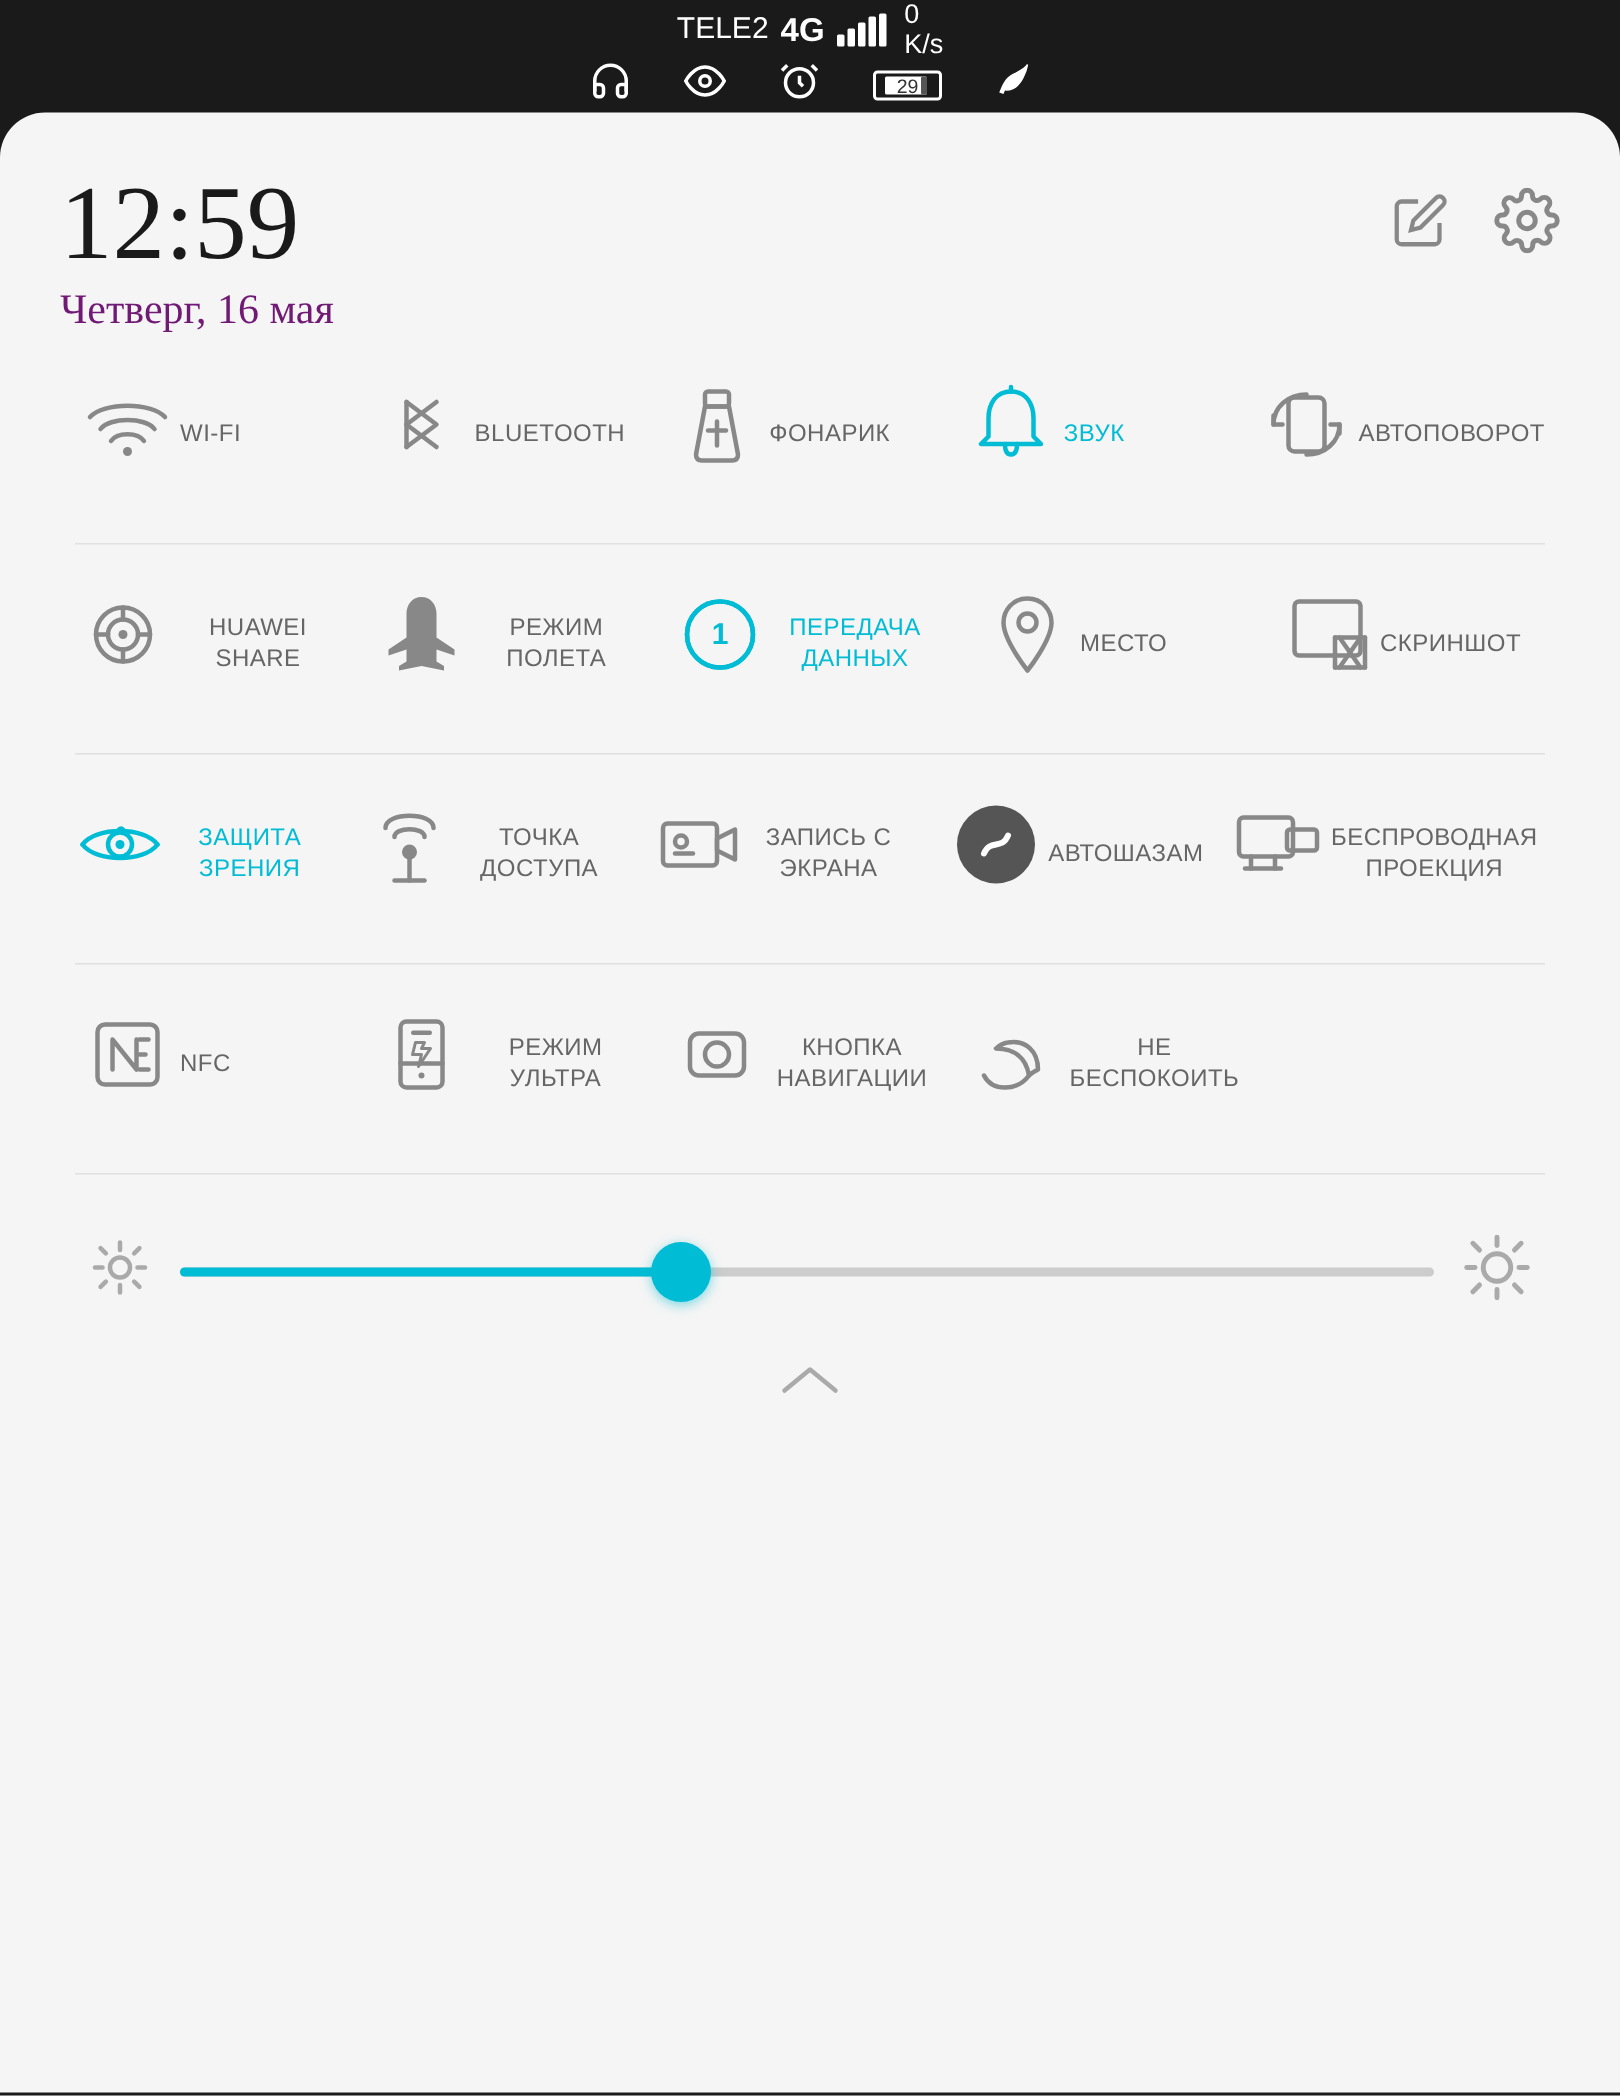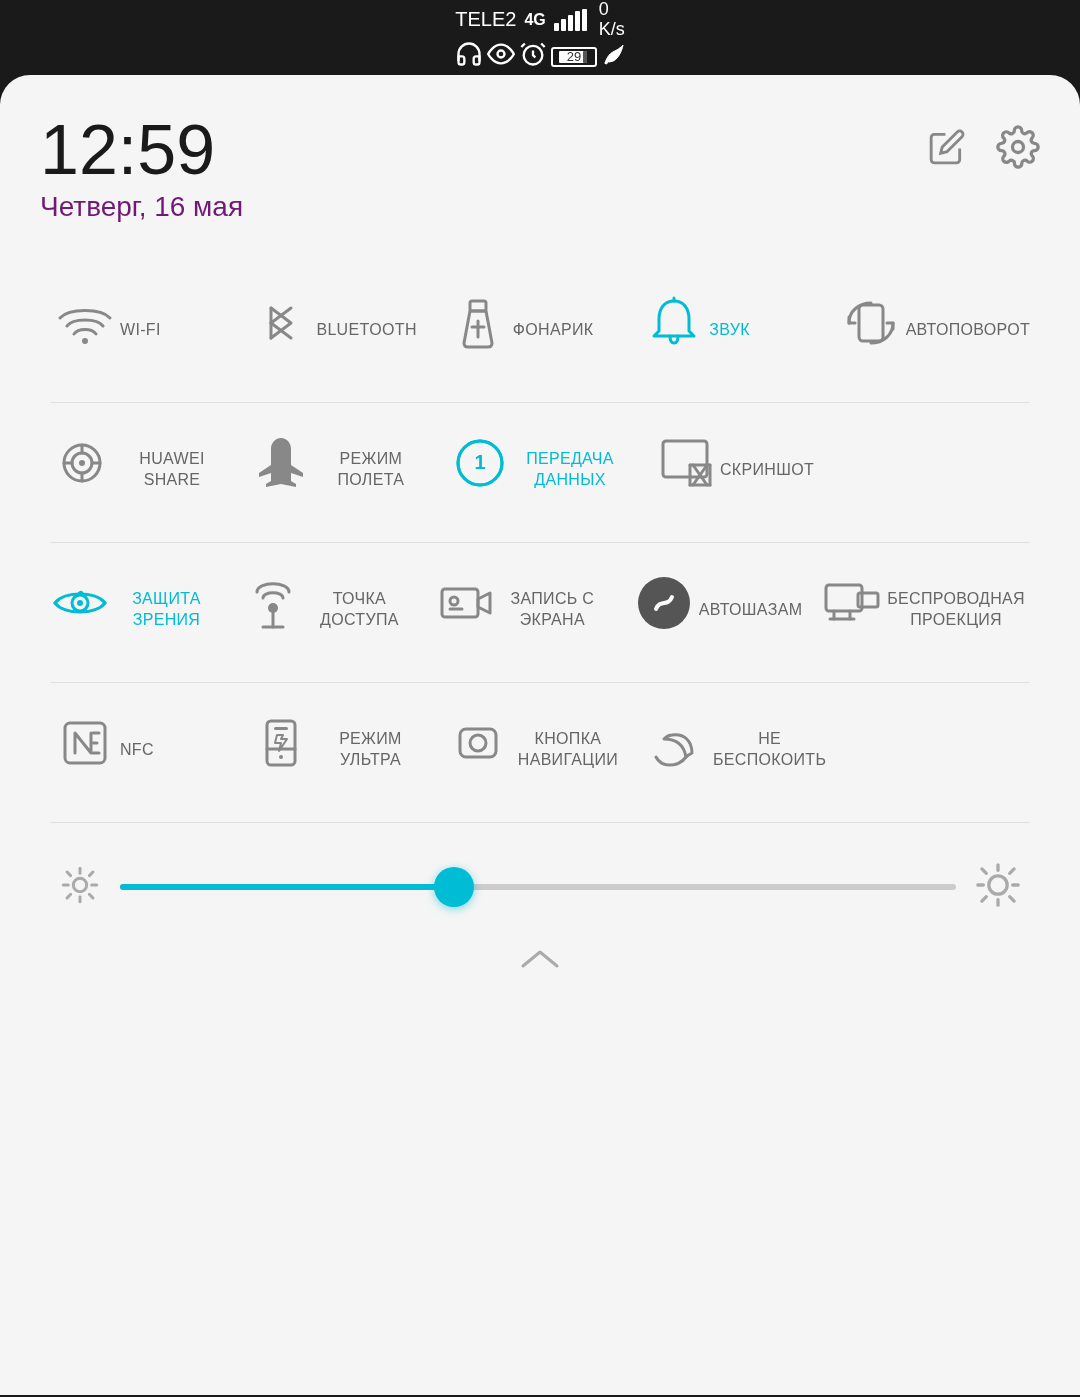--- a/index.html
+++ b/index.html
@@ -43,43 +43,42 @@
       width: 5px;
       border-radius: 1px;
     }
     .status-left .data-speed {
       font-size: 18px;
       line-height: 1.1;
       margin-left: 4px;
     }
     .status-right {
       display: flex;
-      align-items: center;
-      gap: 4px;
+      gap: 35px;
     }
     .status-icon {
       color: white;
       font-size: 24px;
     }
 
     
     #main-panel {
       background: #f5f5f5;
       border-radius: 30px 30px 0 0;
       margin-top: 5px;
       padding: 40px 40px 30px 40px;
       min-height: 1320px;
     }
 
     
     .panel-header {
       display: flex;
       align-items: flex-start;
       justify-content: space-between;
-      margin-bottom: 40px;
+      font-family: Liberation Serif, serif;
     }
     .time-section { }
     .time-display {
       font-size: 70px;
       font-weight: 300;
       color: #1a1a1a;
       line-height: 1;
     }
     .date-display {
       font-size: 28px;
@@ -196,21 +195,21 @@
       background: #e0e0e0;
       margin: 0 10px;
     }
   </style>
 </head>
 <body>
 
 <div id="status-bar">
   <div class="status-left">
     <span class="operator">TELE2</span>
-    <span style="font-size:16px;color:white;font-weight:600;">4G</span>
+    <span style="font-size:22px;color:white;font-weight:600;">4G</span>
     <div class="signal-bars">
       <span style="height:8px;"></span>
       <span style="height:12px;"></span>
       <span style="height:16px;"></span>
       <span style="height:20px;"></span>
       <span style="height:22px;"></span>
     </div>
     <div class="data-speed" style="font-size:18px;color:white;">0<br>K/s</div>
   </div>
   <div class="status-right">
@@ -374,20 +373,29 @@
         <svg viewBox="0 0 60 60" fill="none" stroke="#00bcd4" stroke-width="3" stroke-linecap="round" stroke-linejoin="round">
           <circle cx="30" cy="30" r="22" stroke="#00bcd4" stroke-width="3"></circle>
           <circle cx="30" cy="30" r="22" fill="none" stroke="#00bcd4" stroke-width="3"></circle>
           <text x="30" y="36" text-anchor="middle" font-size="20" fill="#00bcd4" stroke="none" font-weight="bold">1</text>
 
         </svg>
       </div>
       <span class="toggle-label active">Передача данных</span>
     </div>
 
+    <div class="toggle-item">
+      <div class="toggle-icon">
+        <svg viewBox="0 0 60 60" fill="none" stroke="#888" stroke-width="3" stroke-linecap="round" stroke-linejoin="round">
+          <path d="M30 6 C20 6 14 14 14 22 C14 34 30 54 30 54 C30 54 46 34 46 22 C46 14 40 6 30 6 Z"></path>
+          <circle cx="30" cy="22" r="6"></circle>
+        </svg>
+      </div>
+      <span class="toggle-label">Место</span>
+    </div>
 
     <div class="toggle-item">
       <div class="toggle-icon">
         <svg viewBox="0 0 60 60" fill="none" stroke="#888" stroke-width="3" stroke-linecap="round" stroke-linejoin="round">
           <rect x="8" y="8" width="44" height="36" rx="3"></rect>
           <line x1="38" y1="32" x2="52" y2="52"></line>
           <line x1="38" y1="52" x2="52" y2="32"></line>
           <line x1="35" y1="32" x2="55" y2="32"></line>
           <line x1="35" y1="52" x2="55" y2="52"></line>
           <line x1="35" y1="32" x2="35" y2="52"></line>

